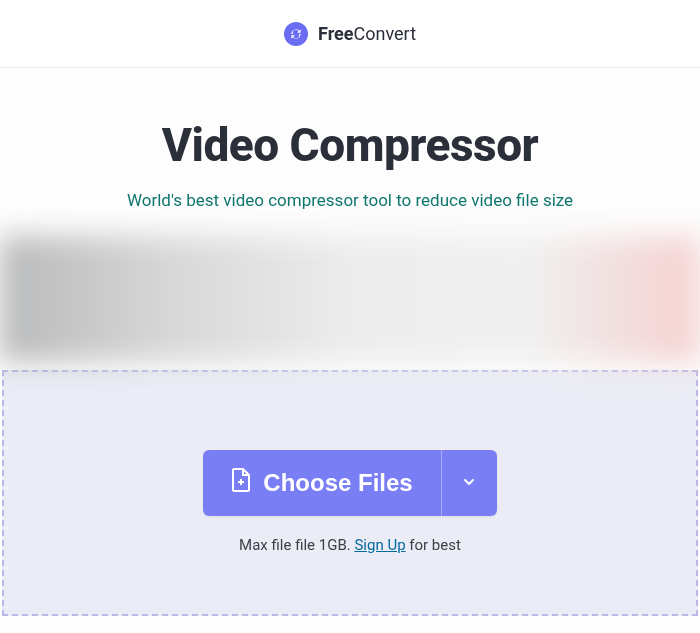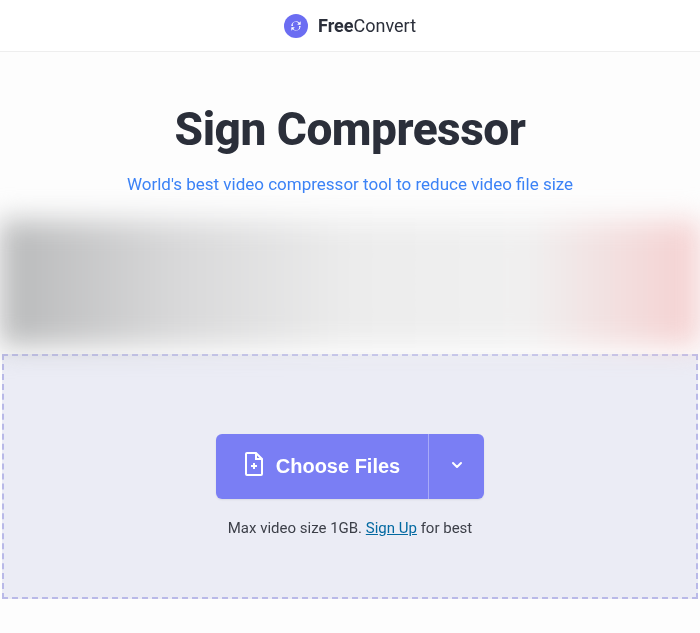--- a/index.html
+++ b/index.html
@@ -4,21 +4,21 @@
 <style>
   * { margin: 0; padding: 0; box-sizing: border-box; }
   body {
     font-family: -apple-system, BlinkMacSystemFont, "Segoe UI", Roboto, Arial, sans-serif;
     width: 700px;
     height: 633px;
     background: #fdfdfd;
     overflow: hidden;
   }
   .header {
-    height: 52px;
+    height: 68px;
     background: #fff;
     border-bottom: 1px solid #eee;
     display: flex;
     align-items: center;
     justify-content: center;
   }
   .logo-wrap {
     display: flex;
     align-items: center;
     gap: 10px;
@@ -45,21 +45,21 @@
   }
   .hero h1 {
     font-size: 46px;
     font-weight: 800;
     color: #2b2f3a;
     margin-bottom: 18px;
     letter-spacing: -0.5px;
   }
   .hero p {
     font-size: 17px;
-    color: #3b82f6;
+    color: #0f766e;
     font-weight: 400;
   }
 
   .blur-strip {
     height: 126px;
     background: linear-gradient(90deg, #b8b9ba 0%, #d8d8d9 25%, #ececec 50%, #f0f0f0 75%, #f5d0d0 100%);
     filter: blur(14px);
     margin: 6px 0 0 0;
   }
 
@@ -77,21 +77,21 @@
     align-items: stretch;
     border-radius: 6px;
     overflow: hidden;
     box-shadow: 0 1px 2px rgba(0,0,0,0.08);
   }
   .choose-btn {
     background: #7a7ef4;
     color: #fff;
     border: none;
     padding: 18px 28px;
-    font-size: 20px;
+    font-size: 24px;
     font-weight: 700;
     display: flex;
     align-items: center;
     gap: 12px;
     cursor: pointer;
   }
   .choose-dd {
     background: #7a7ef4;
     border: none;
     border-left: 1px solid rgba(255,255,255,0.35);
@@ -124,21 +124,21 @@
         <path d="M20 12a8 8 0 0 1-13.6 5.6L4 20v-6h6l-2.3 2.3A5 5 0 0 0 17 12h3z" fill="#fff"></path>
       </svg>
     </span>
     <span class="logo-text">
       <b>Free</b><span>Convert</span>
     </span>
   </div>
 </div>
 
 <div class="hero">
-  <h1>Sign Compressor</h1>
+  <h1>Video Compressor</h1>
   <p>World's best video compressor tool to reduce video file size</p>
 </div>
 
 <div class="blur-strip"></div>
 
 <div class="upload-panel">
   <div class="choose-wrap">
     <button class="choose-btn">
       <span>
         <svg width="20" height="24" viewBox="0 0 20 24" fill="none">
@@ -151,15 +151,15 @@
     </button>
     <button class="choose-dd">
       <span>
         <svg width="16" height="16" viewBox="0 0 24 24">
             <path d="M6 9l6 6 6-6" stroke="#fff" stroke-width="3" fill="none" stroke-linecap="round" stroke-linejoin="round"></path>
           </svg>
       </span>
     </button>
   </div>
   <div class="max-line">
-    <span>Max video size 1GB. </span><a href="#">Sign Up</a><span> for best</span>
+    <span>Max file file 1GB. </span><a href="#">Sign Up</a><span> for best</span>
   </div>
 </div>
 
 </body></html>

